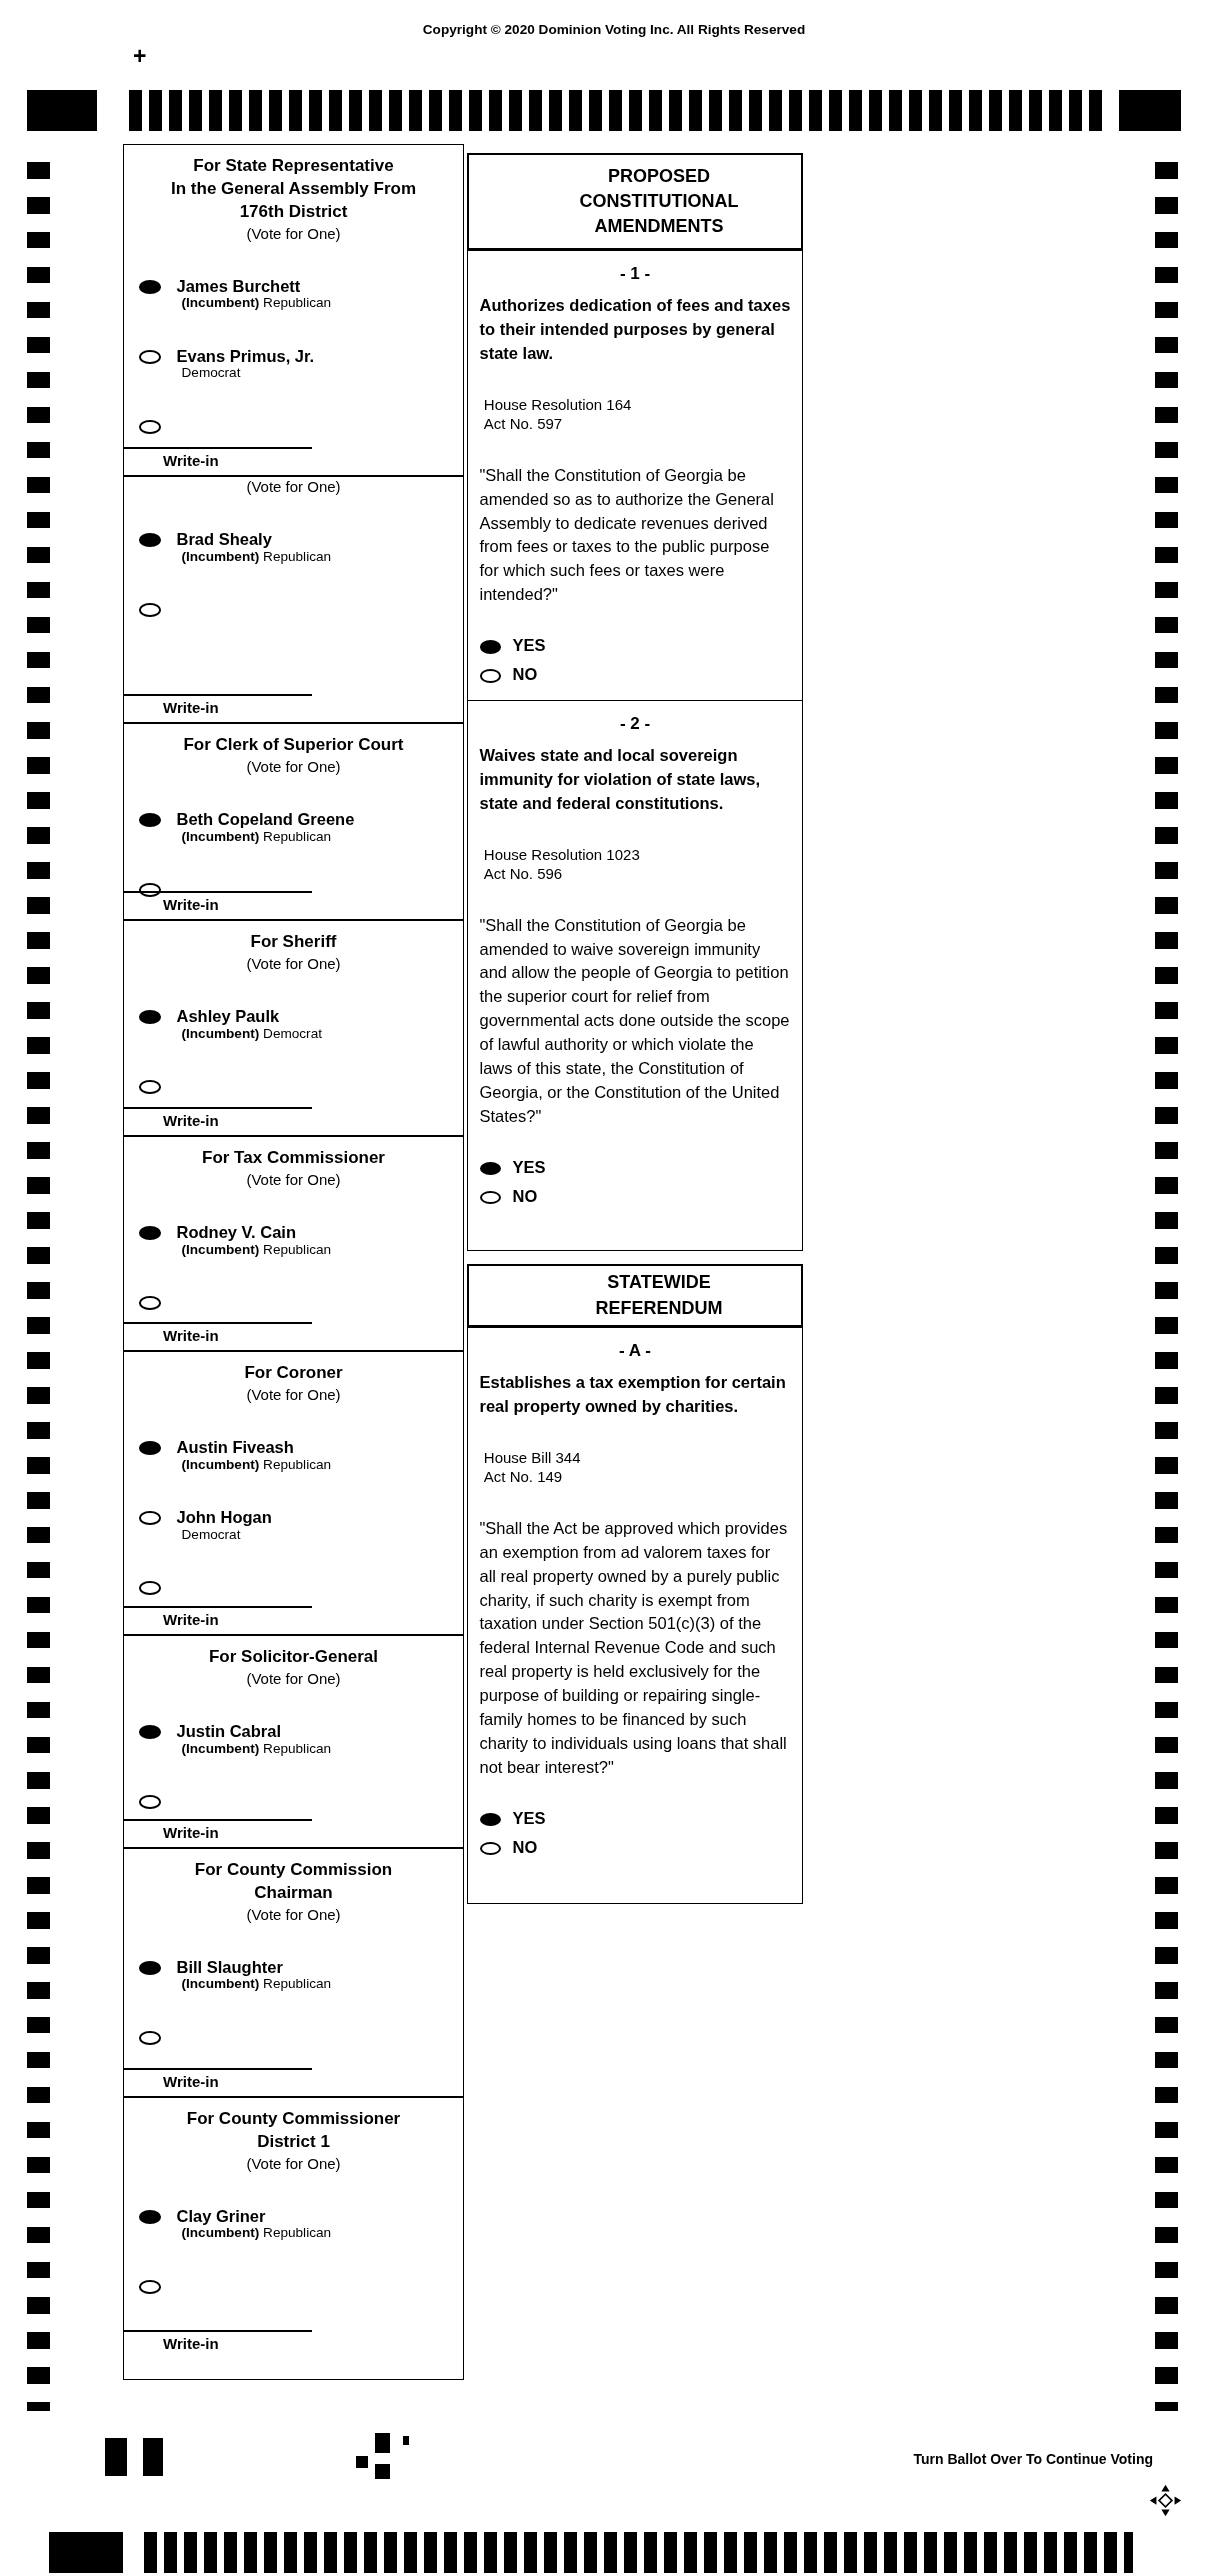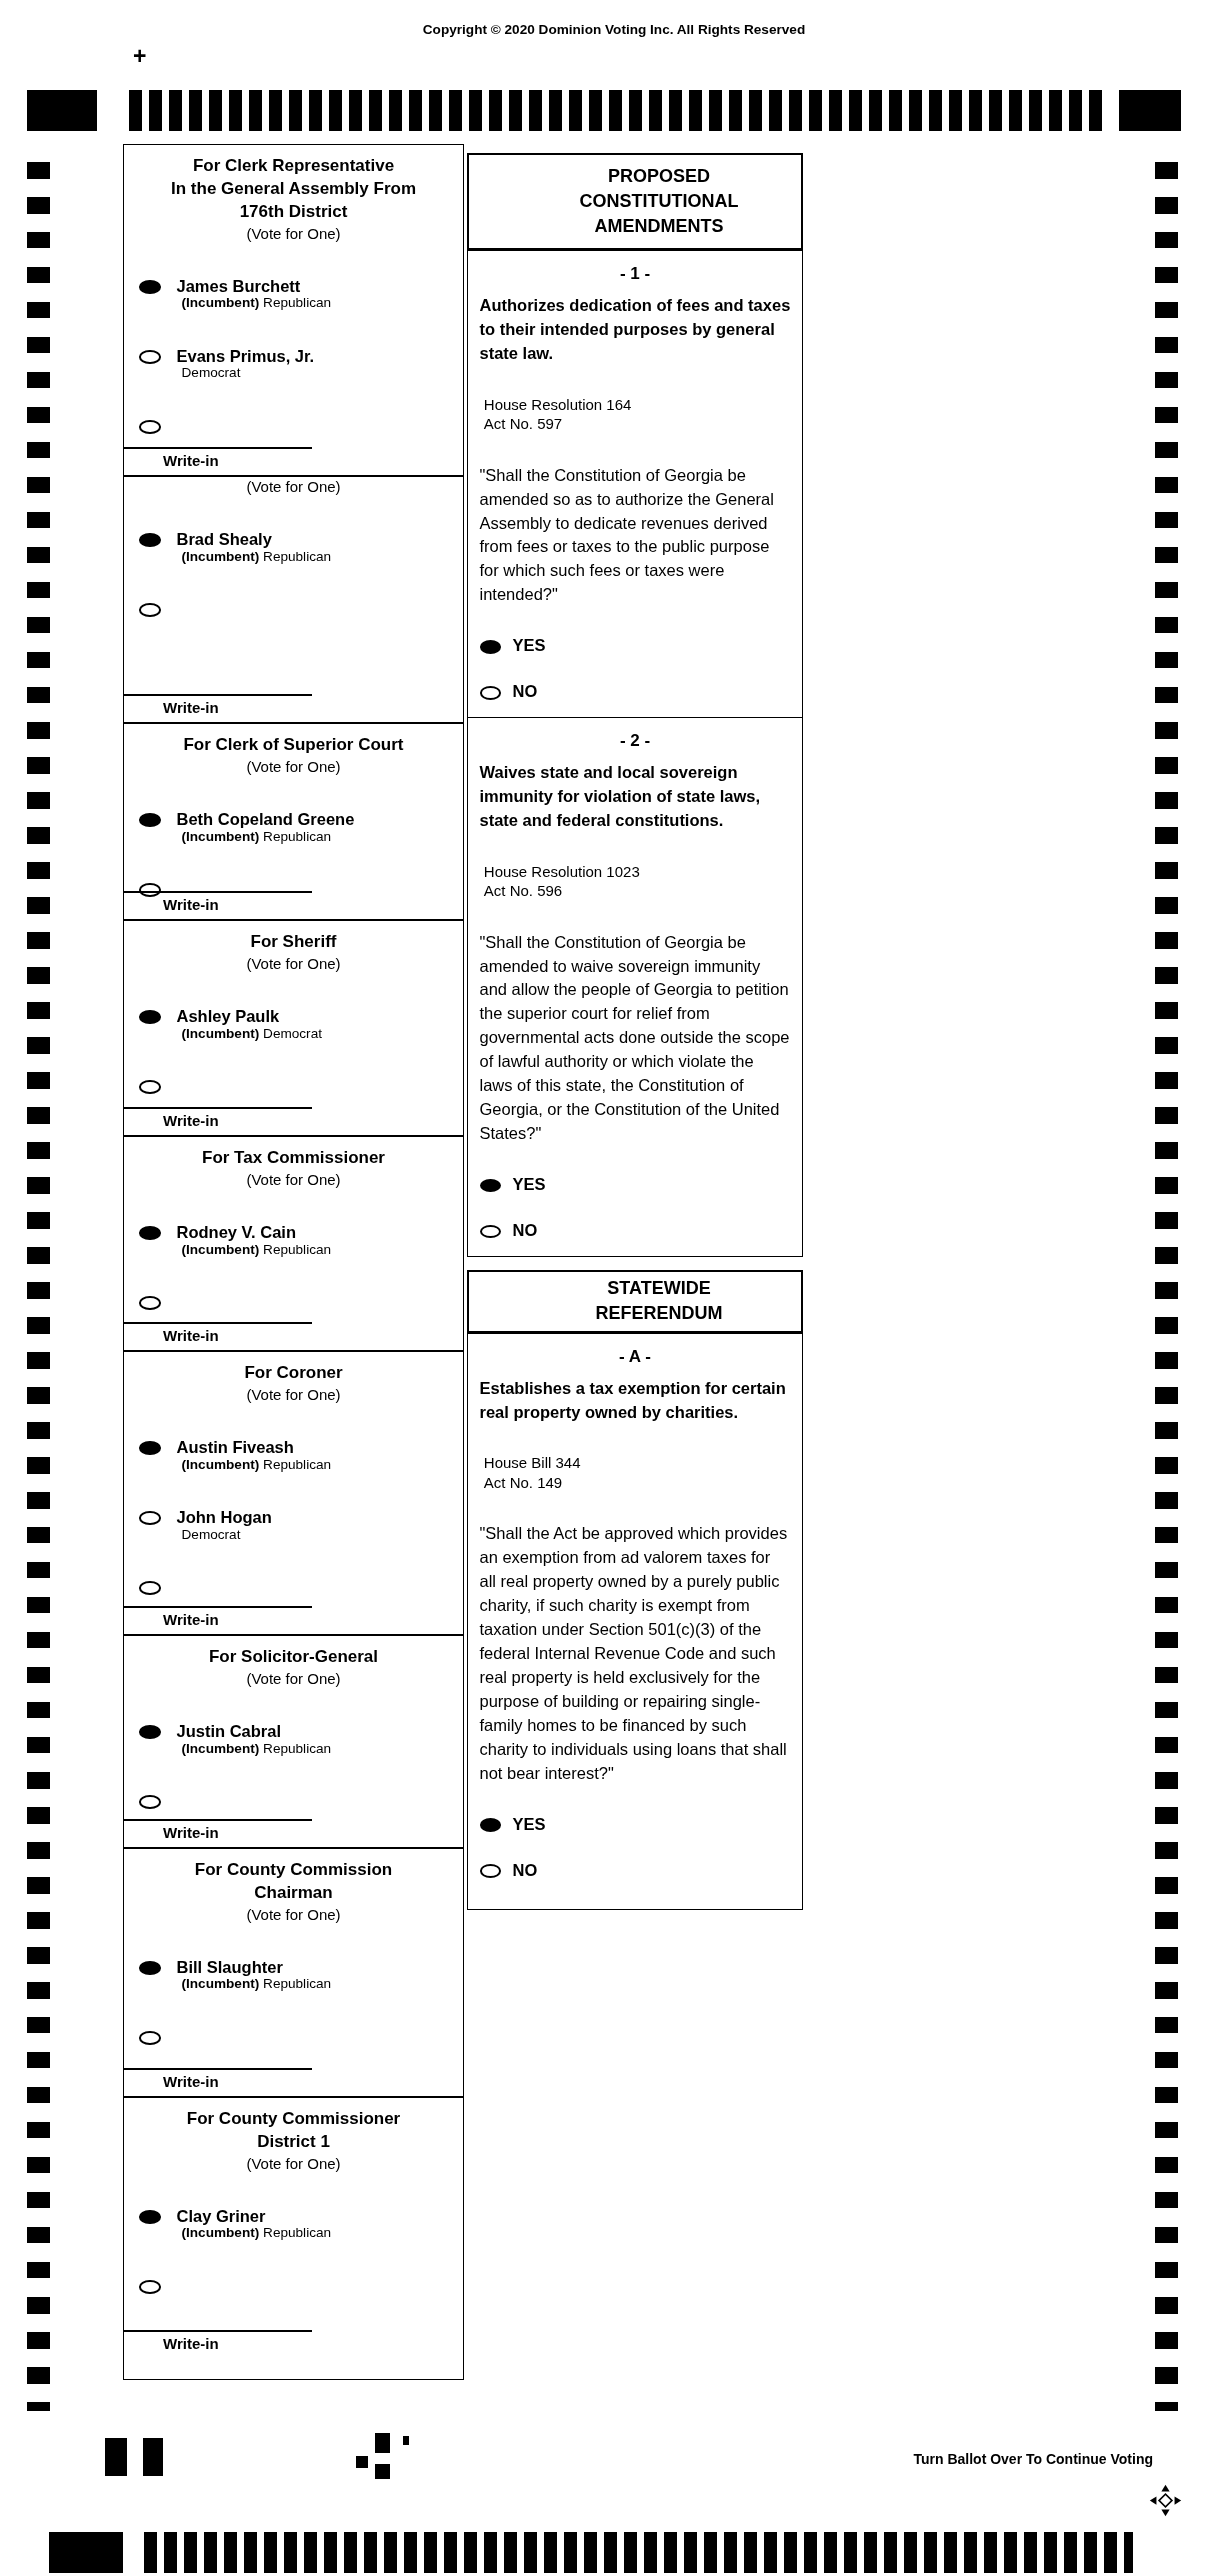--- a/index.html
+++ b/index.html
@@ -61,21 +61,21 @@
   .hdr-ref{height:63px;margin-top:13px;}
   .content-box{border:1.4px solid #000;box-sizing:border-box;}
   .box-amend{min-height:1001px;}
   .box-ref{min-height:577px;}
   .measure{padding:11.5px 11.5px 15.8px 11.5px;position:relative;}
   .measure + .measure{border-top:1.4px solid #000;}
   .m-number{text-align:center;font-weight:bold;font-size:17px;margin:1.4px 0 10px 0;}
   .m-summary{font-weight:bold;font-size:16.5px;line-height:1.45;}
   .m-ref{font-size:15px;line-height:1.3;margin-top:29px;padding-left:4.3px;white-space:pre-line;}
   .m-question{font-size:16.5px;line-height:1.45;margin-top:30px;}
-  .yn-row{display:flex;align-items:center;margin-top:27px;}
+  .yn-row{display:flex;align-items:center;margin-top:10px;}
   .yn-row.first{margin-top:29px;}
   .yn-label{font-weight:bold;font-size:16.5px;margin-left:11.5px;}
   
   .fmark{position:absolute;background:#000;}
   .fbar1{left:105px;top:2438px;width:21.5px;height:38px;}
   .fbar2{left:143px;top:2438px;width:20px;height:38px;}
   .fsq1{left:356px;top:2456px;width:12px;height:12px;}
   .fsq2{left:375px;top:2433px;width:15px;height:20px;}
   .fsq3{left:375px;top:2464px;width:15px;height:15px;}
   .fsq4{left:403px;top:2436px;width:6.4px;height:8.6px;}
@@ -94,21 +94,21 @@
     <div class="tblock tblock-left"></div>
     <div class="tbars tbars-top"></div>
     <div class="tblock tblock-right"></div>
   </div>
   <div class="timing-left"></div>
   <div class="timing-right"></div>
 
   <div class="col-left">
 
     <section class="contest">
-      <div class="c-title">For Clerk Representative
+      <div class="c-title">For State Representative
 In the General Assembly From
 176th District</div>
       <div class="c-vote">(Vote for One)</div>
       <div class="cand">
         <span class="oval filled"></span>
         <span class="cand-text">
           <div class="cand-name">James Burchett</div>
           <div class="cand-sub"><span class="cand-inc">(Incumbent)</span> <span>Republican</span></div>
         </span>
       </div>

